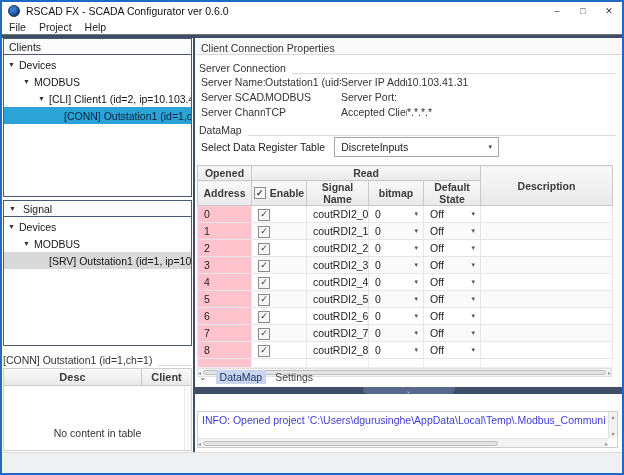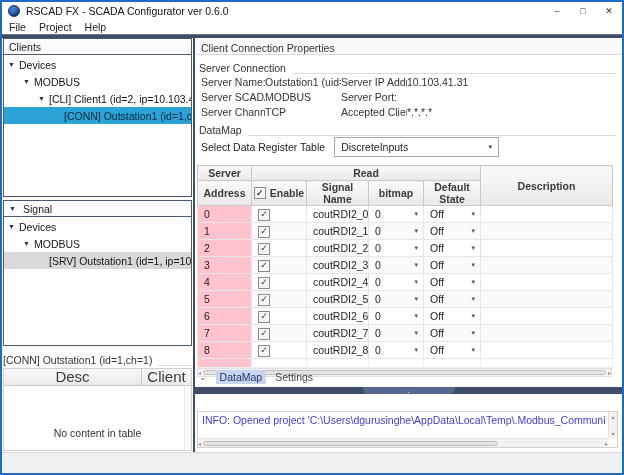--- a/index.html
+++ b/index.html
@@ -35,21 +35,21 @@
   .tree-item{height:17px;display:flex;align-items:center;font-size:10.5px;color:#141414;white-space:nowrap}
   .expander{font-size:7px;color:#333;width:11px;flex:0 0 auto}
   .sel-client{background:#2ba3d6;color:#06263e}
   .sel-server{background:#d9d9d9}
 
   .conn-panel{position:absolute;left:1px;right:1px;top:314px;bottom:1px}
   .group-label{display:flex;align-items:flex-end;font-size:10.5px;color:#333;height:14px;white-space:nowrap}
   .group-label .rule{flex:1;height:1px;background:#dcdcdc;margin-left:6px}
   .conn-table{position:absolute;top:16px;left:0;right:0;bottom:0;border:1px solid #cfcfcf;background:#fff}
   .conn-thead{display:flex;height:17px;background:linear-gradient(#f9f9f9,#e9e9e9);
-              border-bottom:1px solid #c9c9c9;font-weight:normal;font-size:15px;color:#3b3b3b}
+              border-bottom:1px solid #c9c9c9;font-weight:bold;font-size:11px;color:#3b3b3b}
   .conn-th-desc{width:138px;text-align:center;line-height:16px;border-right:1px solid #c9c9c9}
   .conn-th-value{flex:1;text-align:center;line-height:16px}
   .conn-vscroll{position:absolute;top:17px;right:0;bottom:0;width:7px;background:#fafafa;border-left:1px solid #ececec}
   .conn-empty{position:absolute;top:58px;left:0;right:0;text-align:center;font-size:10.5px;color:#333}
 
   
   .props-header{position:absolute;top:0;left:0;right:0;height:17px;background:#fafafa;border-bottom:1px solid #d9d9d9;
                 display:flex;align-items:flex-end;padding-left:6px;font-size:10.5px;color:#333}
   .sc-label{position:absolute;top:22px;left:4px;right:6px}
   .prop-rows{position:absolute;top:38px;left:6px;right:6px;font-size:10.5px;color:#333}
@@ -237,21 +237,21 @@
         <colgroup>
           <col style="width:54px">
             <col style="width:55px">
             <col style="width:62px">
           <col style="width:55px">
             <col style="width:57px">
             <col style="width:132px">
         </colgroup>
         <thead>
           <tr>
-            <th>Server</th>
+            <th>Opened</th>
             <th colspan="4">Read</th>
             <th rowspan="2">Description</th>
           </tr>
           <tr>
             <th>Address</th>
             <th>
               <span class="th-enable">
                 <span class="checkbox">✓</span>
                 <span>Enable</span>
               </span>

